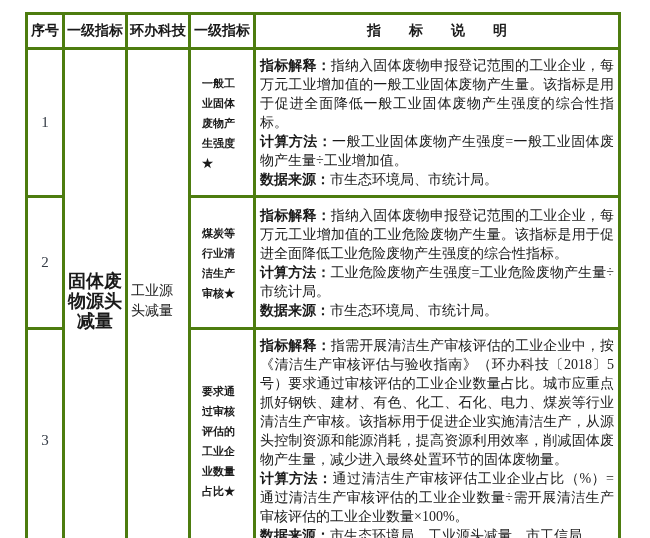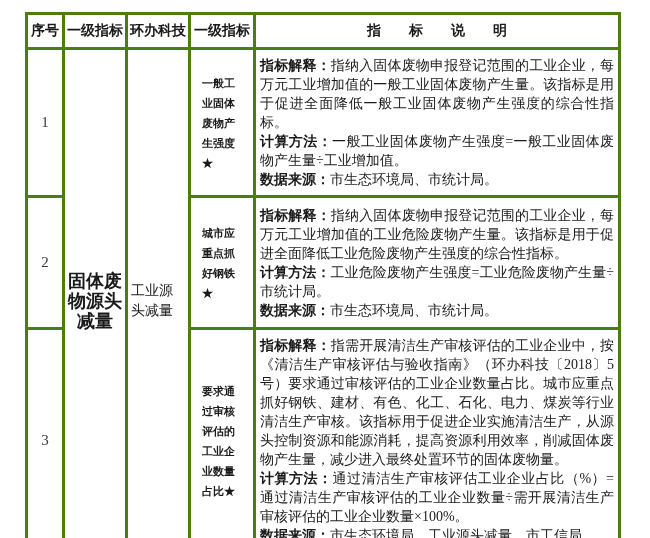--- a/index.html
+++ b/index.html
@@ -119,21 +119,21 @@
         <td class="l2-cell" rowspan="3">工业源头减量</td>
         <td class="l3-cell">一般工业固体废物产生强度★</td>
         <td class="desc-cell">
           <p><span class="desc-label">指标解释：</span><span>指纳入固体废物申报登记范围的工业企业，每万元工业增加值的一般工业固体废物产生量。该指标是用于促进全面降低一般工业固体废物产生强度的综合性指标。</span></p>
           <p><span class="desc-label">计算方法：</span><span>一般工业固体废物产生强度=一般工业固体废物产生量÷工业增加值。</span></p>
           <p><span class="desc-label">数据来源：</span><span>市生态环境局、市统计局。</span></p>
         </td>
       </tr>
       <tr class="row-2">
         <td class="no-cell">2</td>
-        <td class="l3-cell">城市应重点抓好钢铁★</td>
+        <td class="l3-cell">煤炭等行业清洁生产审核★</td>
         <td class="desc-cell">
           <p><span class="desc-label">指标解释：</span><span>指纳入固体废物申报登记范围的工业企业，每万元工业增加值的工业危险废物产生量。该指标是用于促进全面降低工业危险废物产生强度的综合性指标。</span></p>
           <p><span class="desc-label">计算方法：</span><span>工业危险废物产生强度=工业危险废物产生量÷市统计局。</span></p>
           <p><span class="desc-label">数据来源：</span><span>市生态环境局、市统计局。</span></p>
         </td>
       </tr>
       <tr class="row-3">
         <td class="no-cell">3</td>
         <td class="l3-cell">要求通过审核评估的工业企业数量占比★</td>
         <td class="desc-cell">

